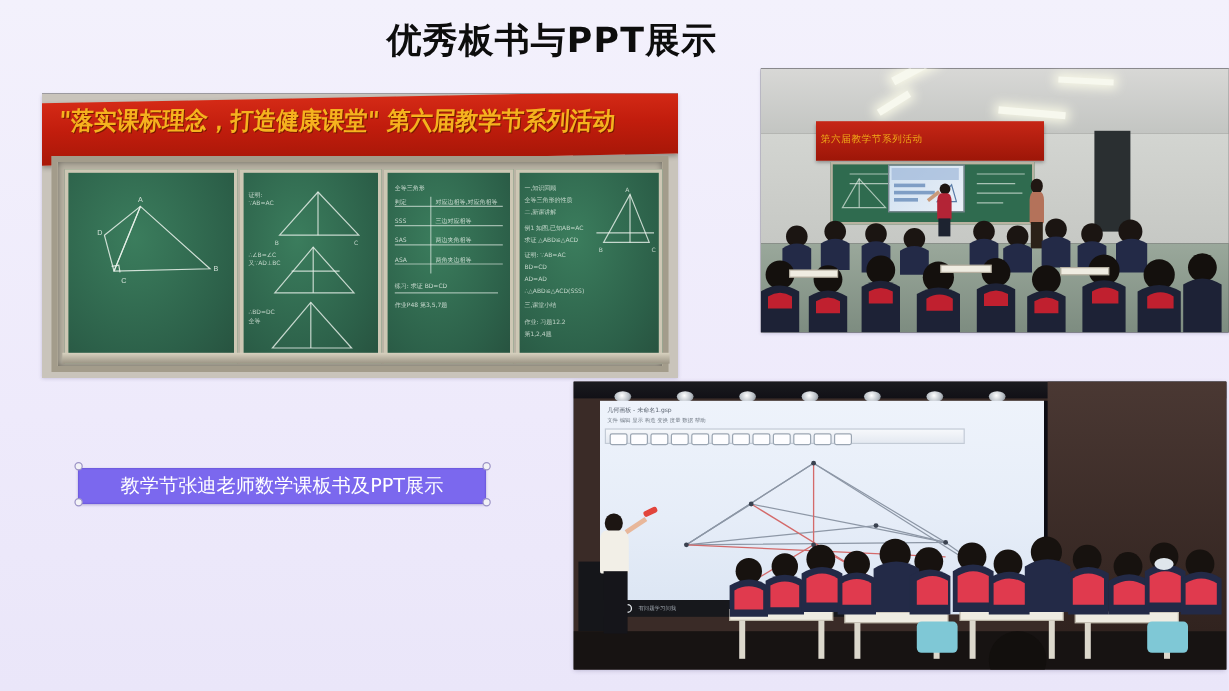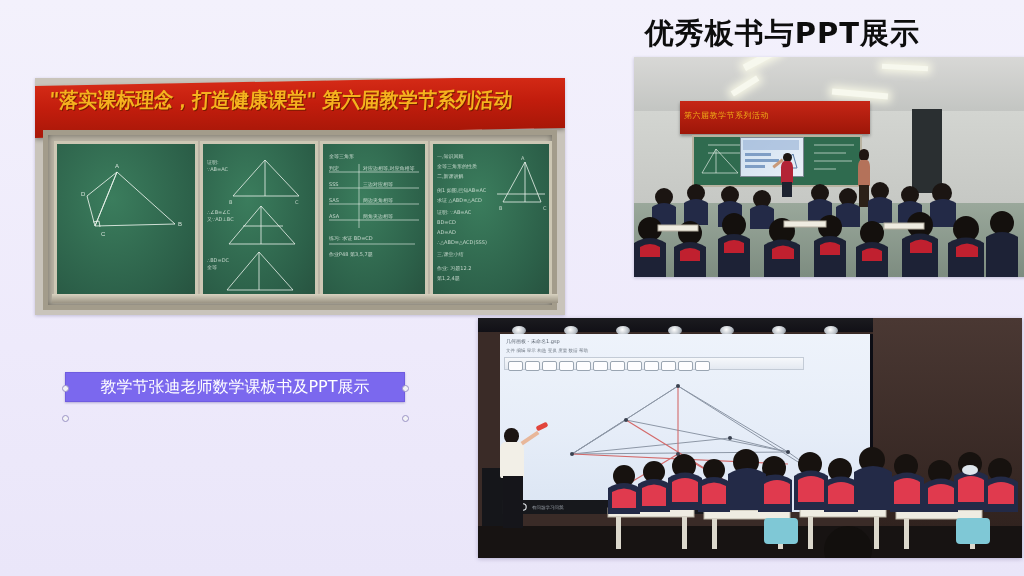--- a/index.html
+++ b/index.html
@@ -7,21 +7,21 @@
     width:1024px;height:576px;overflow:hidden;
     background:#efecfb;
     font-family:"Liberation Sans","DejaVu Sans",sans-serif;
     position:relative;
   }
   #slide{position:absolute;inset:0;background:linear-gradient(180deg,#f3f1fc 0%,#eeeafb 60%,#eae6f9 100%);}
 
   
   .slide-title{
     position:absolute;left:0;top:14px;width:920px;
-    text-align:right;
+    text-align:center;
     font-size:29px;font-weight:bold;color:#0d0d0d;
     letter-spacing:1px;
     font-family:"DejaVu Sans","Liberation Sans",sans-serif;
   }
 
   
   .photo{position:absolute;overflow:hidden;background:#111;}
 
   
   #photo-blackboard{left:35px;top:78px;width:530px;height:237px;
@@ -99,21 +99,21 @@
   .st-wall-right{position:absolute;left:395px;top:0;width:149px;height:208px;
      background:linear-gradient(180deg,#4a3833,#31231f);}
   .st-podium{position:absolute;left:4px;top:150px;width:26px;height:58px;background:#15161a;}
   .st-taskbar{position:absolute;left:24px;top:182px;width:200px;height:14px;
      background:#17181c;display:flex;align-items:center;gap:5px;padding-left:4px;}
   .st-task-txt{font-size:4.5px;color:#9fa6ae;white-space:nowrap;font-family:"DejaVu Sans",sans-serif;}
   .st-floor{position:absolute;left:0;top:208px;width:100%;height:32px;background:#171312;}
 
   
   #caption-box{
-     position:absolute;left:65px;top:372px;width:340px;height:30px;
+     position:absolute;left:65px;top:390px;width:340px;height:30px;
      background:#7b68ee;border:1px solid #6f5ce0;box-sizing:border-box;
      display:flex;align-items:center;justify-content:center;
      box-shadow:0 1px 2px rgba(70,55,140,.35);}
   #caption-text{color:#ffffff;font-size:16px;font-weight:normal;white-space:nowrap;
      font-family:"DejaVu Sans","Liberation Sans",sans-serif;}
   .sel-handle{position:absolute;width:5px;height:5px;background:#f2f2f6;
      border:1px solid #9b93c6;border-radius:50%;}
 </style>
 </head>
 <body>

